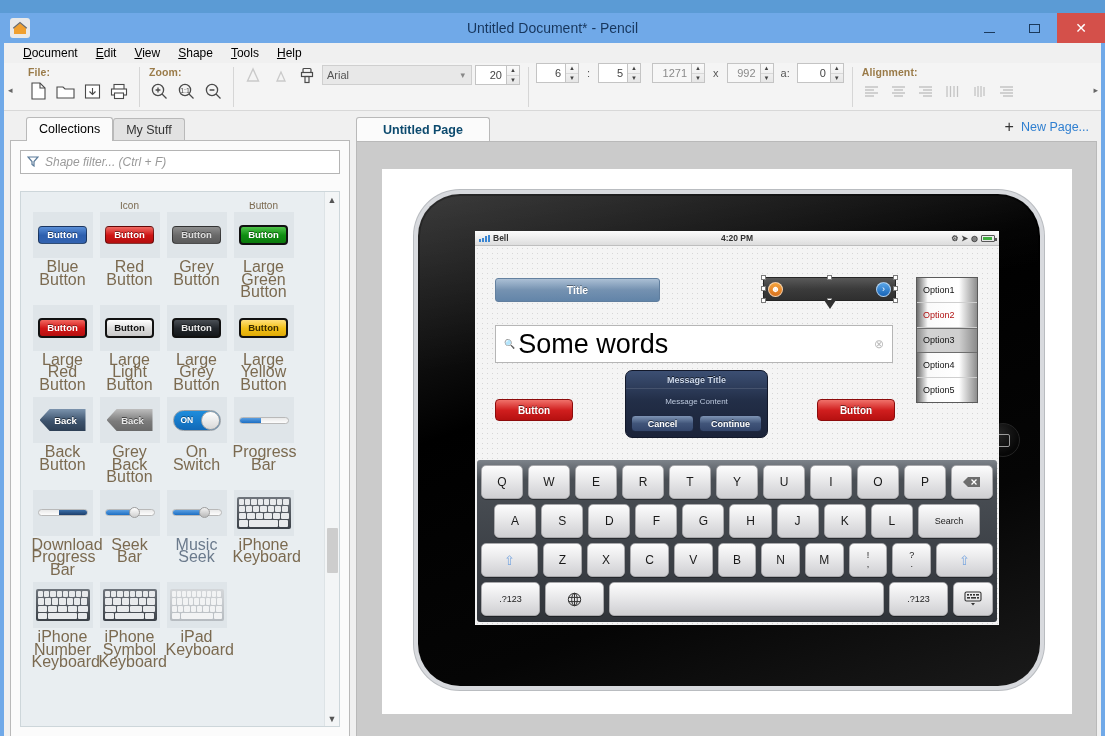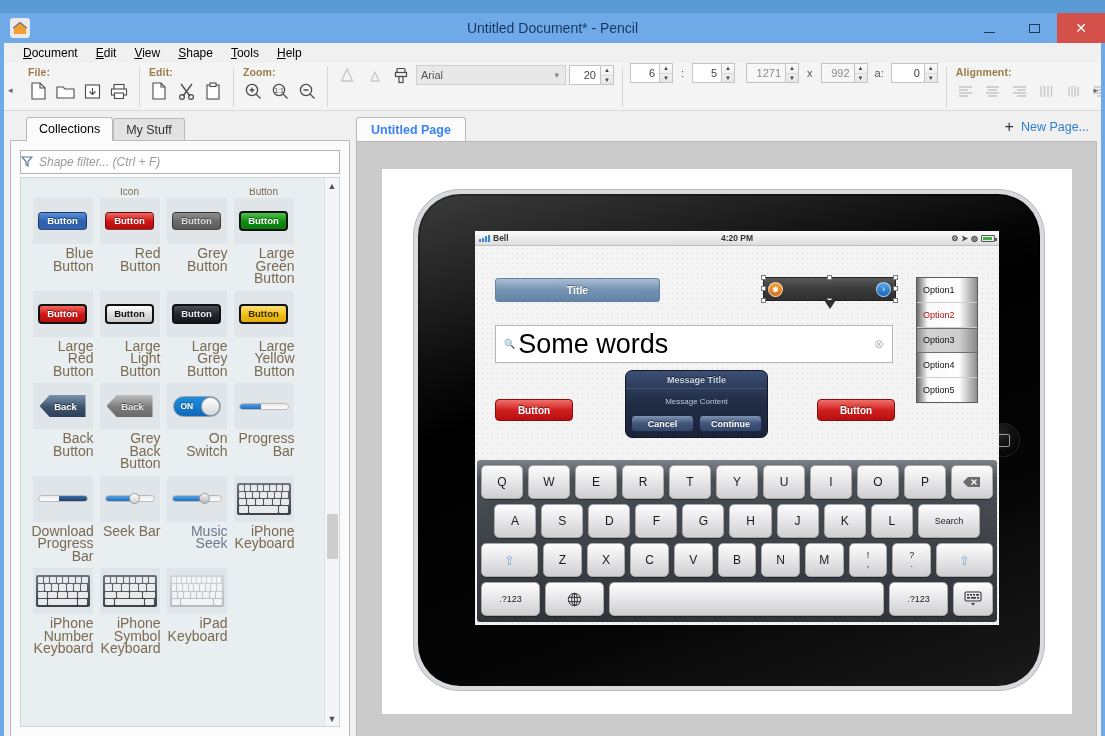--- a/index.html
+++ b/index.html
@@ -166,28 +166,28 @@
     flex: 1;
     border: 1px solid #b9b9b9;
     background: #fbfbfb;
     margin-top: -1px;
     padding: 9px;
     display: flex; flex-direction: column;
     overflow: hidden;
   }
   #filterbox {
     height: 24px; border: 1px solid #b4b4b4; background: #fff;
-    display: flex; align-items: center; padding: 0 0;
+    display: flex; align-items: center; padding: 0 6px;
     flex: 0 0 24px;
   }
   #filterbox .ftext {
     font-size: 12px; color: #9a9a9a; font-style: italic; padding-left: 6px;
   }
   #shapearea {
-    flex: 1; margin-top: 3px;
+    flex: 1; margin-top: 17px;
     border: 1px solid #cdd6da;
     background: #e9eef1;
     position: relative;
     overflow: hidden;
     display: flex;
   }
   #shapescroll-inner {
     flex: 1; padding: 10px 4px 4px 8px;
     overflow: hidden;
   }
@@ -210,21 +210,21 @@
     display: flex; flex-direction: column; align-items: center;
     padding-bottom: 6px;
   }
   .shape-thumb {
     width: 60px; height: 46px;
     background: #dfe5e9;
     display: flex; align-items: center; justify-content: center;
     margin-bottom: 3px;
   }
   .shape-label {
-    font-size: 14px; color: #7b6a50; text-align: right;
+    font-size: 16px; color: #7b6a50; text-align: center;
     line-height: 12.5px; width: 62px;
   }
   .shape-label.alt { color: #6b7a8c; }
   #vscroll {
     width: 15px; flex: 0 0 15px;
     background: #f3f5f6;
     border-left: 1px solid #dde3e6;
     display: flex; flex-direction: column;
     align-items: center;
     position: relative;
@@ -307,22 +307,22 @@
   #rightpanel {
     flex: 1; display: flex; flex-direction: column;
     min-width: 0;
   }
   #pagetabs {
     display: flex; align-items: flex-end;
     height: 25px; position: relative;
   }
   .ptab {
     height: 25px; line-height: 24px;
-    padding: 0 14px; font-size: 12.5px; font-weight: bold;
-    background: #fbfbfb; color: #3b82f6;
+    padding: 0 26px; font-size: 12.5px; font-weight: bold;
+    background: #fbfbfb; color: #0c4a6e;
     border: 1px solid #b9b9b9; border-bottom: none;
     border-radius: 3px 3px 0 0;
   }
   #newpage {
     position: absolute; right: 8px; top: 3px;
     display: flex; align-items: center; gap: 7px;
     font-size: 12.5px; color: #2f7fd0;
   }
   #newpage .plus { font-size: 16px; color: #333; line-height: 14px; }
   #canvaswrap {
@@ -573,44 +573,20 @@
           <div class="tb-icon">
             <svg width="18" height="17" viewBox="0 0 18 17">
                 <rect x="4" y="1.5" width="10" height="5" fill="#fff" stroke="#4a4a4a" stroke-width="1.1"></rect>
                 <rect x="1.5" y="6" width="15" height="6" fill="#fff" stroke="#4a4a4a" stroke-width="1.1"></rect>
                 <rect x="4.5" y="10" width="9" height="5.5" fill="#fff" stroke="#4a4a4a" stroke-width="1.1"></rect>
               </svg>
           </div>
         </div>
       </div>
 
-      <div class="tb-group">
-        <div class="tb-label">Edit:</div>
-        <div class="tb-row">
-          <div class="tb-icon">
-            <svg width="16" height="18" viewBox="0 0 16 18">
-                <path d="M2 1h8l4 4v12H2z" fill="#fff" stroke="#4a4a4a" stroke-width="1.1"></path>
-                <path d="M10 1v4h4" fill="none" stroke="#4a4a4a" stroke-width="1.1"></path>
-              </svg>
-          </div>
-          <div class="tb-icon">
-            <svg width="17" height="17" viewBox="0 0 17 17">
-                <path d="M3 1l9 12M14 1L5 13" stroke="#4a4a4a" stroke-width="1.3" fill="none"></path>
-                <circle cx="4" cy="14" r="2.4" fill="none" stroke="#4a4a4a" stroke-width="1.2"></circle>
-                <circle cx="13" cy="14" r="2.4" fill="none" stroke="#4a4a4a" stroke-width="1.2"></circle>
-              </svg>
-          </div>
-          <div class="tb-icon">
-            <svg width="16" height="18" viewBox="0 0 16 18">
-                <rect x="2" y="3" width="12" height="14" fill="#fff" stroke="#4a4a4a" stroke-width="1.1"></rect>
-                <rect x="5" y="1" width="6" height="3.5" fill="#fff" stroke="#4a4a4a" stroke-width="1.1"></rect>
-              </svg>
-          </div>
-        </div>
-      </div>
 
       <div class="tb-group">
         <div class="tb-label">Zoom:</div>
         <div class="tb-row">
           <div class="tb-icon">
             <svg width="18" height="18" viewBox="0 0 18 18">
                 <circle cx="8" cy="8" r="5.6" fill="none" stroke="#4a4a4a" stroke-width="1.3"></circle>
                 <path d="M12 12l4.5 4.5M5.6 8h4.8M8 5.6v4.8" stroke="#4a4a4a" stroke-width="1.3"></path>
               </svg>
           </div>

